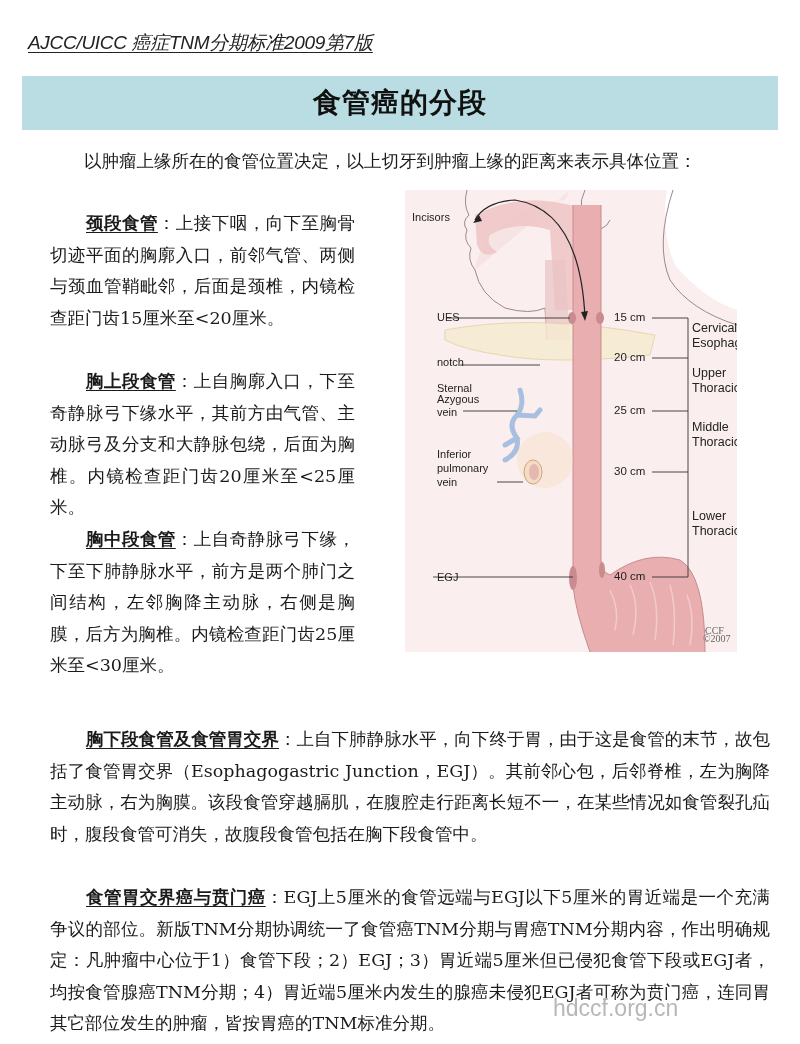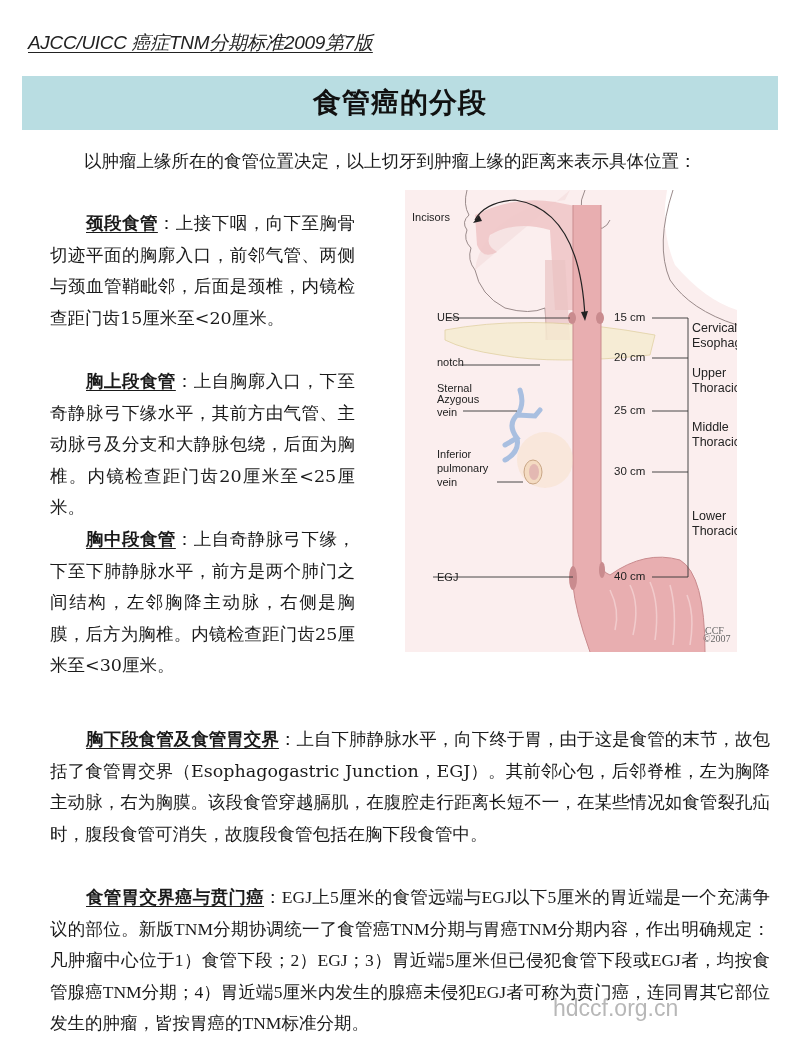--- a/index.html
+++ b/index.html
@@ -29,21 +29,21 @@
   .para .term {
     font-weight: bold; text-decoration: underline; text-underline-offset: 3px;
   }
   .intro { left: 44px; top: 146px; width: 700px; text-indent: 40px; }
   .narrow { left: 50px; width: 305px; text-indent: 36px; }
   .p-cervical { top: 208px; }
   .p-upper { top: 366px; }
   .p-middle { top: 524px; }
   .wide { left: 50px; width: 720px; text-indent: 36px; margin-top: 40px; }
   .p-lower { top: 684px; }
-  .p-egj { top: 842px; font-family: Liberation Serif, serif; }
+  .p-egj { top: 842px; }
 
   .figure {
     position: absolute; left: 405px; top: 190px; width: 332px; height: 462px;
     background: #fbeeee; overflow: hidden;
   }
   .figure svg { position: absolute; left: 0; top: 0; }
   .fig-label {
     position: absolute; font-family: "Liberation Sans", "DejaVu Sans", sans-serif;
     font-size: 11px; line-height: 13px; color: #222;
   }

